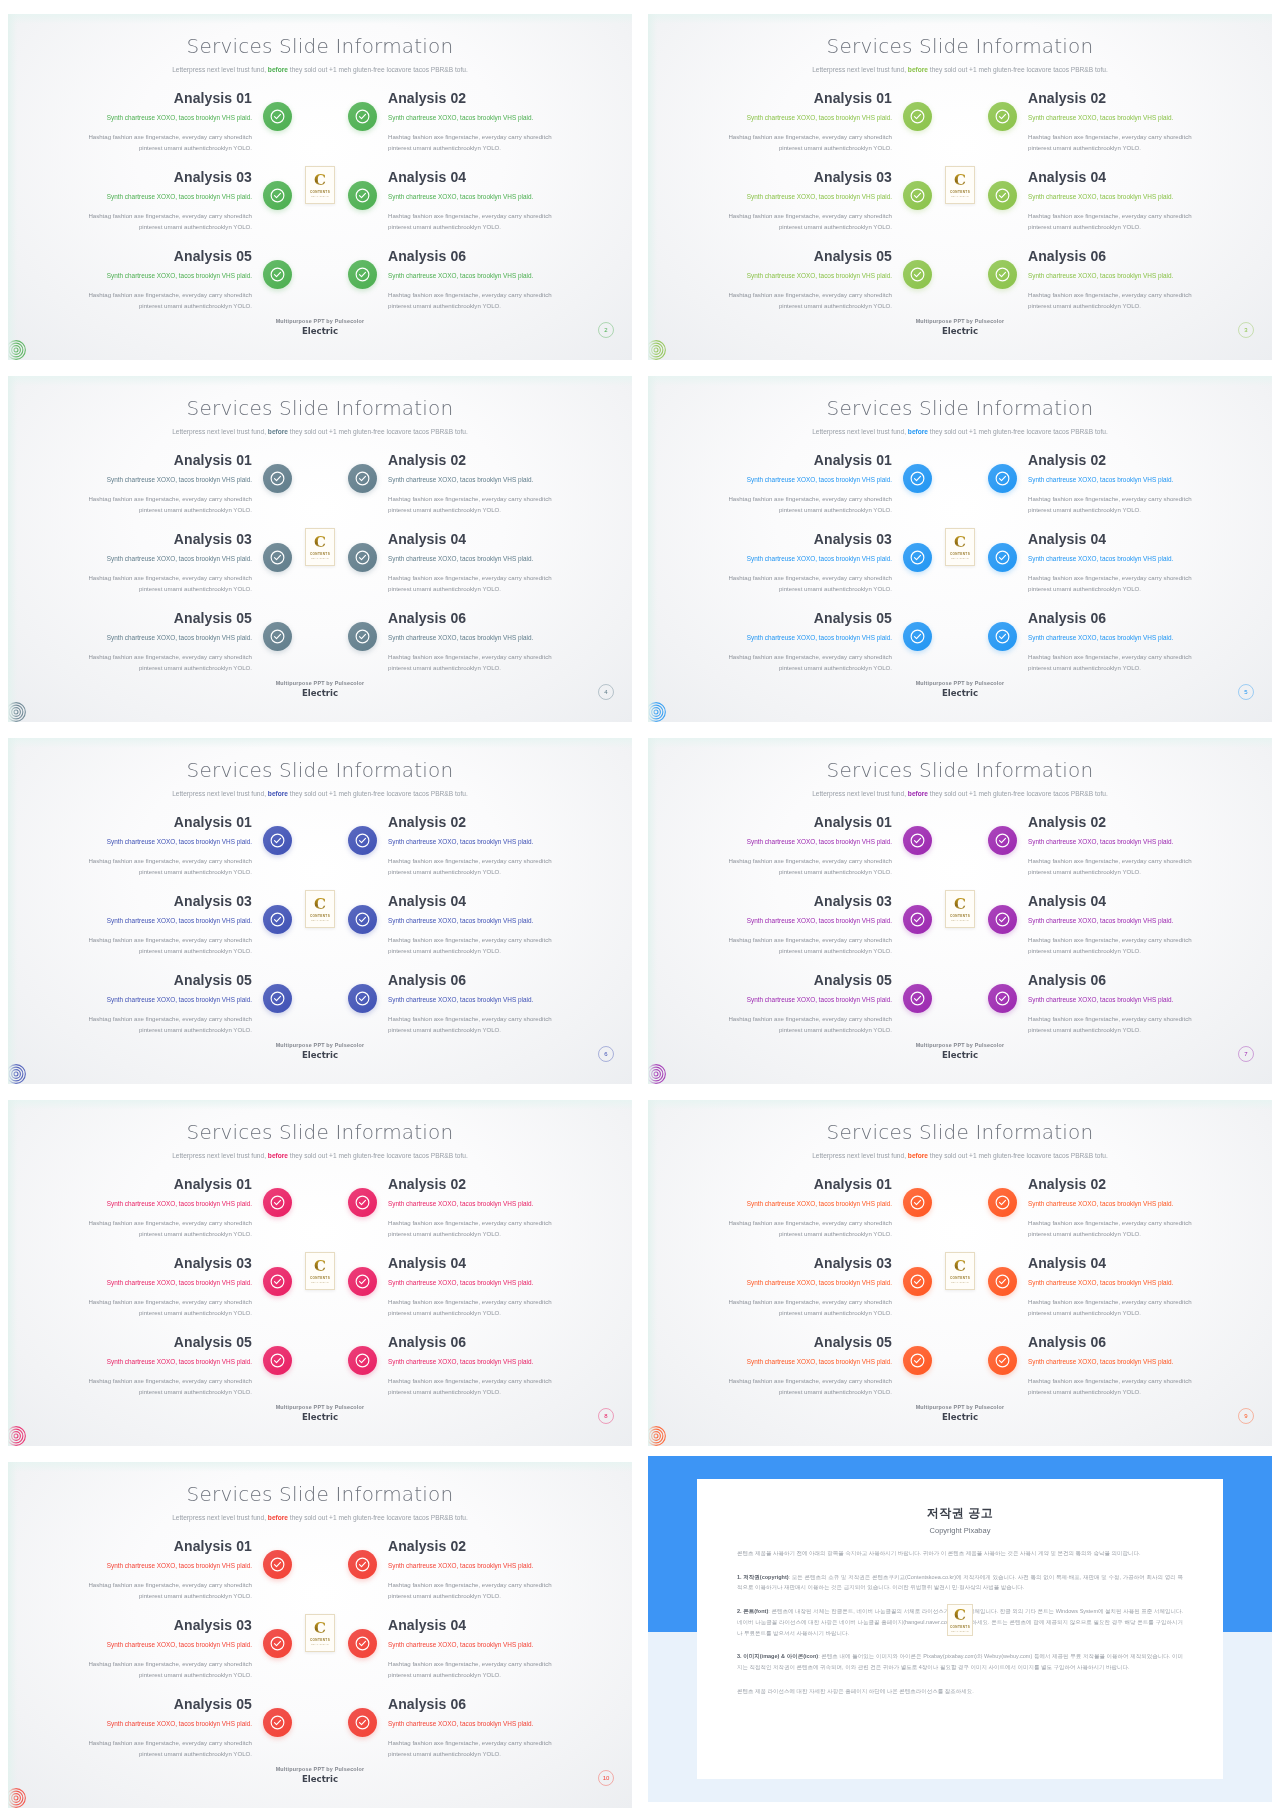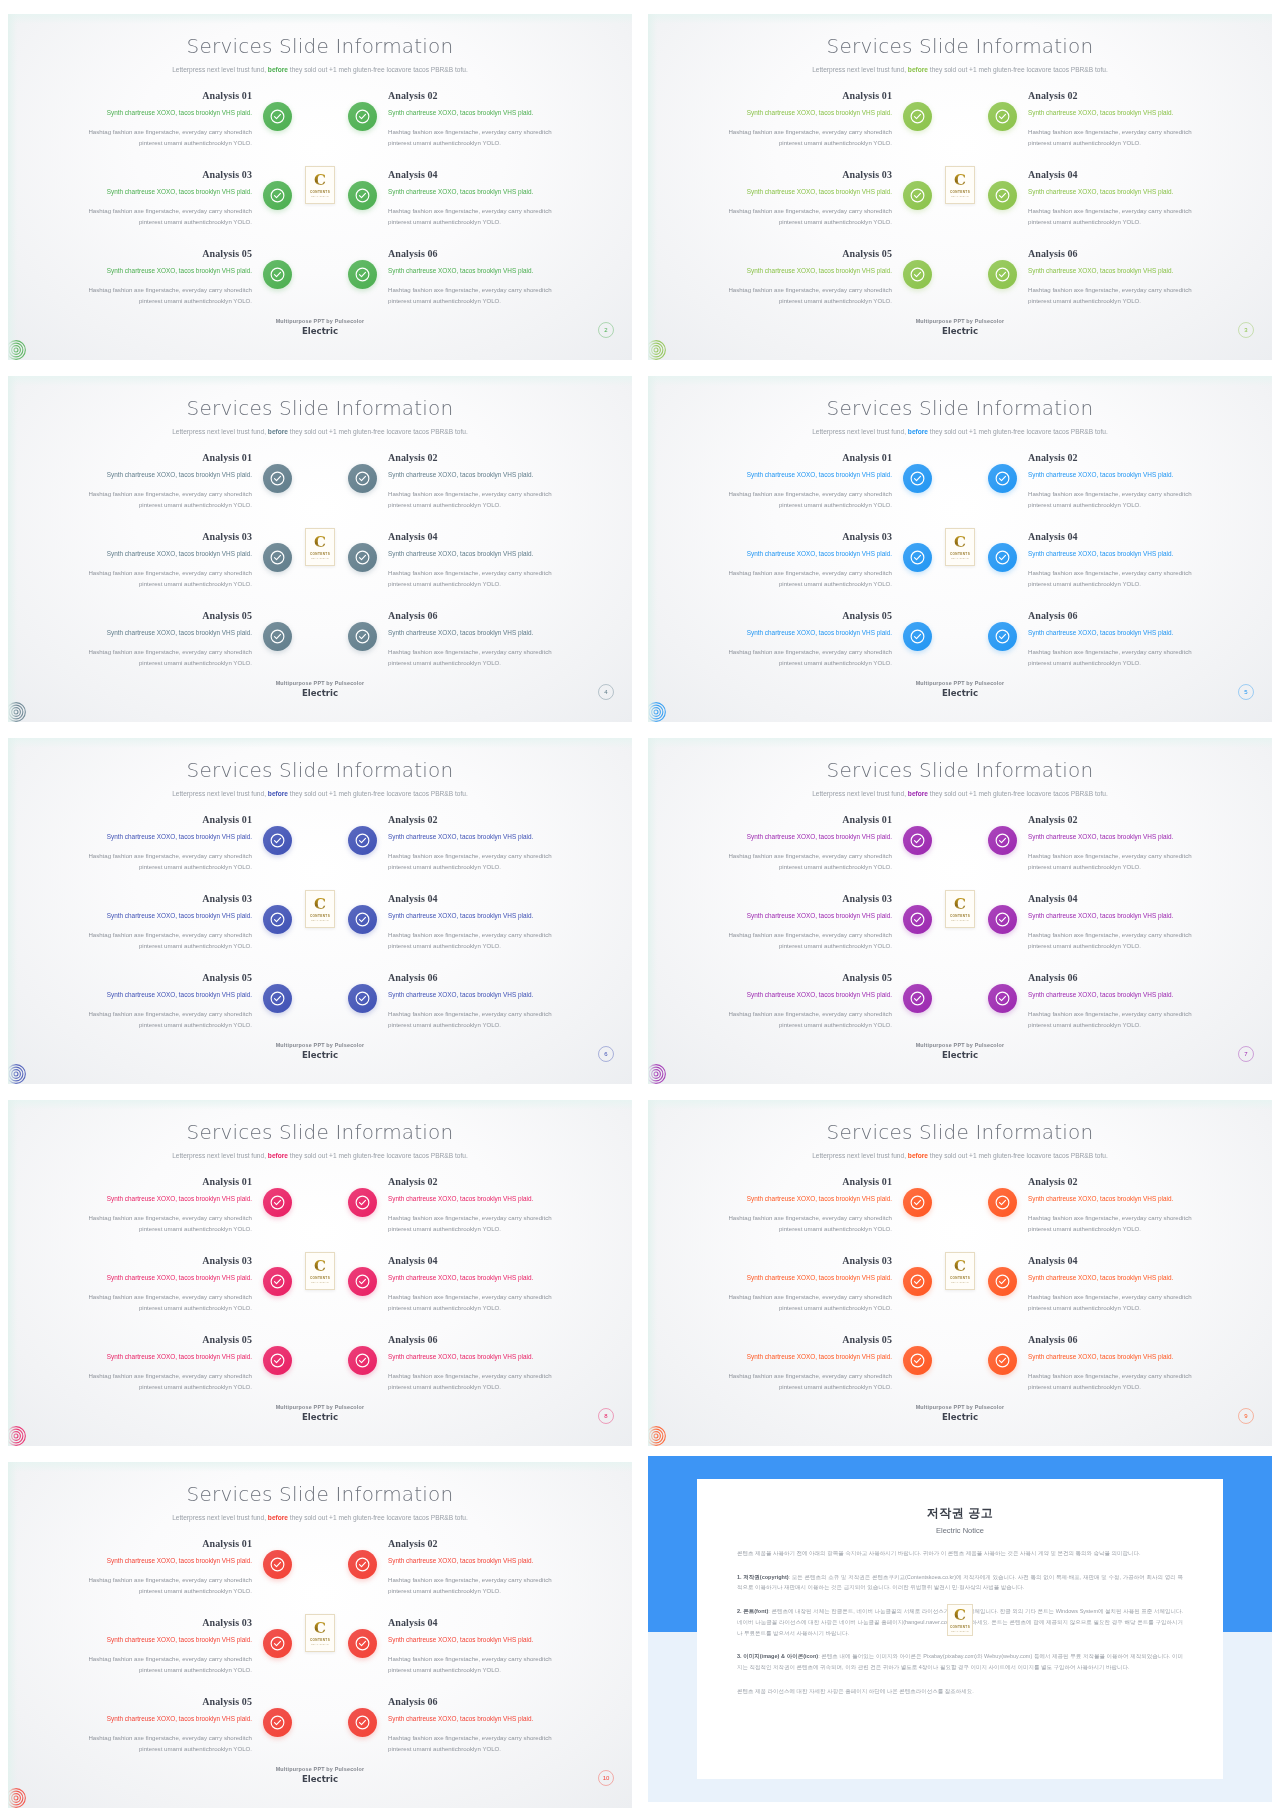--- a/index.html
+++ b/index.html
@@ -53,22 +53,22 @@
   .s-sub .hl { font-weight:600; }
 
   
   .items { position:absolute; left:0; right:0; top:76px; }
   .row { position:relative; height:79px; }
 
   .col-l { position:absolute; left:58px;  width:186px; text-align:right; }
   .col-r { position:absolute; right:58px; width:186px; text-align:left; }
 
   .a-title {
-    font-size:10px; font-weight:700; color:#3f4450; letter-spacing:.1px;
-    font-family:Liberation Serif, serif;
+    font-size:14px; font-weight:700; color:#3f4450; letter-spacing:.1px;
+    font-family:Liberation Sans, sans-serif;
   }
   .a-lead { font-size:6.4px; margin-top:7px; line-height:1.5; }
   .a-body { font-size:6.1px; margin-top:8px; line-height:1.85; color:#8f949c; }
 
   
   .ic {
     position:absolute; top:12px;
     width:29px; height:29px; border-radius:50%;
     display:flex; align-items:center; justify-content:center;
   }
@@ -1146,21 +1146,21 @@
         </svg>
       </div>
 
     </div>
   </div>
 <div class="cell">
   <div class="cr-outer">
     <div class="cr-band"></div>
     <div class="cr-paper">
       <div class="cr-h1">저작권 공고</div>
-      <div class="cr-h2">Electric Notice</div>
+      <div class="cr-h2">Copyright Pixabay</div>
       <div class="cr-p">콘텐츠 제품을 사용하기 전에 아래의 항목을 숙지하고 사용하시기 바랍니다. 귀하가 이 콘텐츠 제품을 사용하는 것은 사용시 계약 및 본건의 동의와 승낙을 의미합니다.</div>
       <div class="cr-p"><b>1. 저작권(copyright)</b><span>: 모든 콘텐츠의 소유 및 저작권은 콘텐츠쿠키고(Contentskoea.co.kr)에 저작자에게 있습니다. 사전 동의 없이 복제·배포, 재판매 및 수정, 가공하여 회사의 영리 목적으로 이용하거나 재판매시 이용하는 것은 금지되어 있습니다. 이러한 위법행위 발견시 민·형사상의 사법을 받습니다.</span></div>
       <div class="cr-p"><b>2. 폰트(font)</b><span>: 콘텐츠에 내장된 서체는 한글폰트, 네이버 나눔글꼴의 서체로 라이선스가 적용된 서체입니다. 한글 외의 기타 폰트는 Windows System에 설치된 사용된 표준 서체입니다. 네이버 나눔글꼴 라이선스에 대한 사항은 네이버 나눔글꼴 홈페이지(hangeul.naver.com)를 참조하세요. 폰트는 콘텐츠에 함께 제공되지 않으므로 필요한 경우 해당 폰트를 구입하시거나 무료폰트를 받으셔서 사용하시기 바랍니다.</span></div>
       <div class="cr-p"><b>3. 이미지(image) &amp; 아이콘(icon)</b><span>: 콘텐츠 내에 들어있는 이미지와 아이콘은 Pixabay(pixabay.com)와 Webuy(webuy.com) 등에서 제공된 무료 저작물을 이용하여 제작되었습니다. 이미지는 직접적인 저작권이 콘텐츠에 귀속되며, 이와 관련 건은 귀하가 별도로 4장이나 필요할 경우 이미지 사이트에서 이미지를 별도 구입하여 사용하시기 바랍니다.</span></div>
       <div class="cr-p">콘텐츠 제품 라이선스에 대한 자세한 사항은 홈페이지 하단에 나온 콘텐츠라이선스를 참조하세요.</div>
     </div>
     <div class="cr-logo">
       <div class="logo-c">C</div>
       <div class="logo-sub1">CONTENTS</div>
       <div class="logo-sub2">REAL  CLEAN</div>

